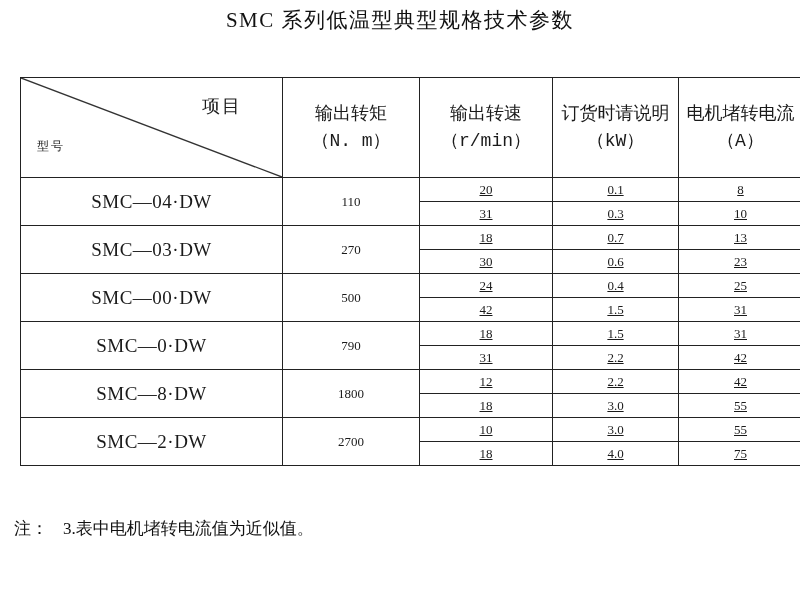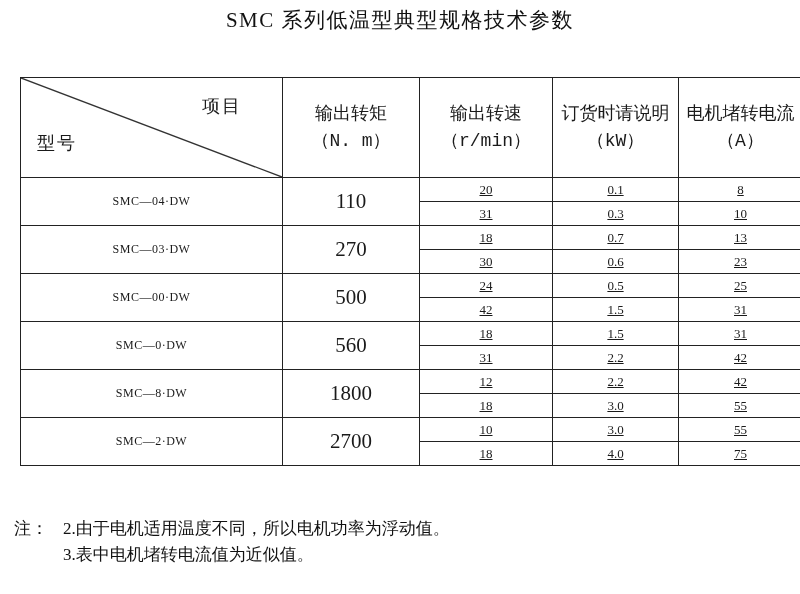--- a/index.html
+++ b/index.html
@@ -48,29 +48,29 @@
   }
   .corner-top {
     position: absolute;
     top: 16px; right: 40px;
     font-size: 18px;
     letter-spacing: 2px;
   }
   .corner-bottom {
     position: absolute;
     bottom: 22px; left: 16px;
-    font-size: 18px;
+    font-size: 12px;
     letter-spacing: 2px;
     text-align: right;
   }
   .model-cell {
-    font-size: 12px;
+    font-size: 19px;
     letter-spacing: 0.5px;
   }
-  .torque-cell { font-size: 21px; }
+  .torque-cell { font-size: 13px; }
   .num-cell { font-size: 13px; line-height: 23px; text-decoration: underline; }
   .notes {
     position: absolute;
     left: 14px; top: 516px;
     display: flex;
     align-items: flex-start;
     font-size: 17px;
     line-height: 25.5px;
     color: #111;
   }
@@ -140,32 +140,32 @@
   <tr class="sub-row">
     <td class="num-cell">30</td>
     <td class="num-cell">0.6</td>
     <td class="num-cell">23</td>
   </tr>
 
   <tr class="sub-row">
     <td class="model-cell" rowspan="2">SMC—00·DW</td>
     <td class="torque-cell" rowspan="2">500</td>
     <td class="num-cell">24</td>
-    <td class="num-cell">0.5</td>
+    <td class="num-cell">0.4</td>
     <td class="num-cell">25</td>
   </tr>
   <tr class="sub-row">
     <td class="num-cell">42</td>
     <td class="num-cell">1.5</td>
     <td class="num-cell">31</td>
   </tr>
 
   <tr class="sub-row">
     <td class="model-cell" rowspan="2">SMC—0·DW</td>
-    <td class="torque-cell" rowspan="2">560</td>
+    <td class="torque-cell" rowspan="2">790</td>
     <td class="num-cell">18</td>
     <td class="num-cell">1.5</td>
     <td class="num-cell">31</td>
   </tr>
   <tr class="sub-row">
     <td class="num-cell">31</td>
     <td class="num-cell">2.2</td>
     <td class="num-cell">42</td>
   </tr>
 
@@ -193,16 +193,15 @@
     <td class="num-cell">18</td>
     <td class="num-cell">4.0</td>
     <td class="num-cell">75</td>
   </tr>
 </tbody>
   </table>
 
 <div class="notes">
   <div class="notes-label">注：</div>
   <div>
-    <div class="note-item">2.由于电机适用温度不同，所以电机功率为浮动值。</div>
     <div class="note-item">3.表中电机堵转电流值为近似值。</div>
   </div>
 </div>
 
 </body></html>

